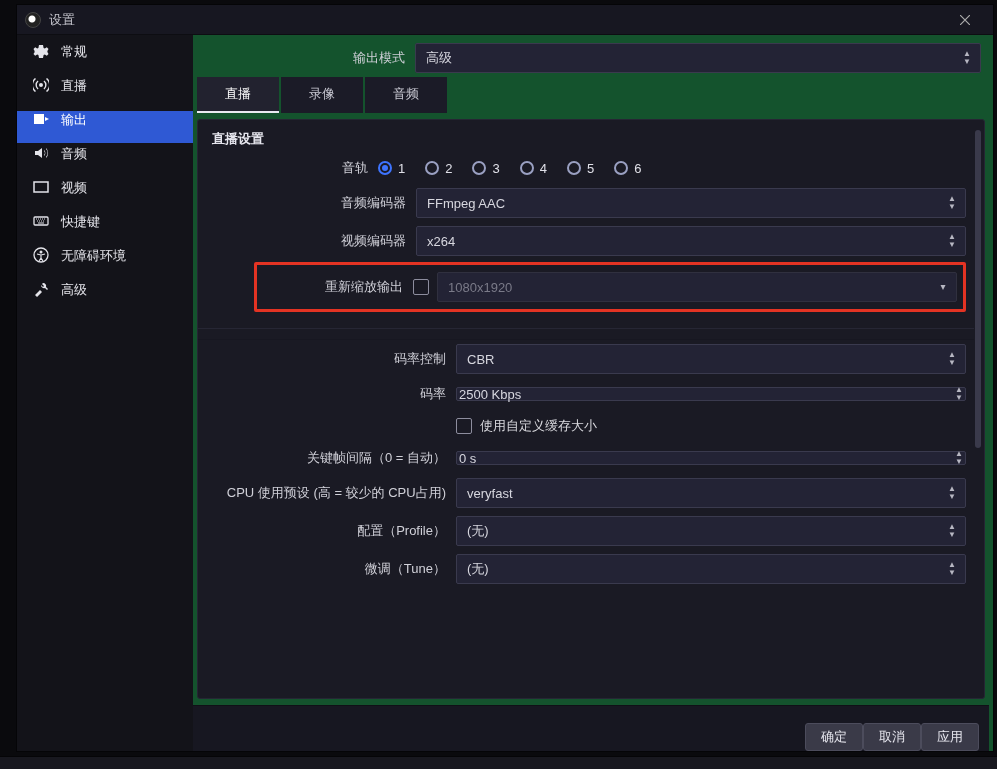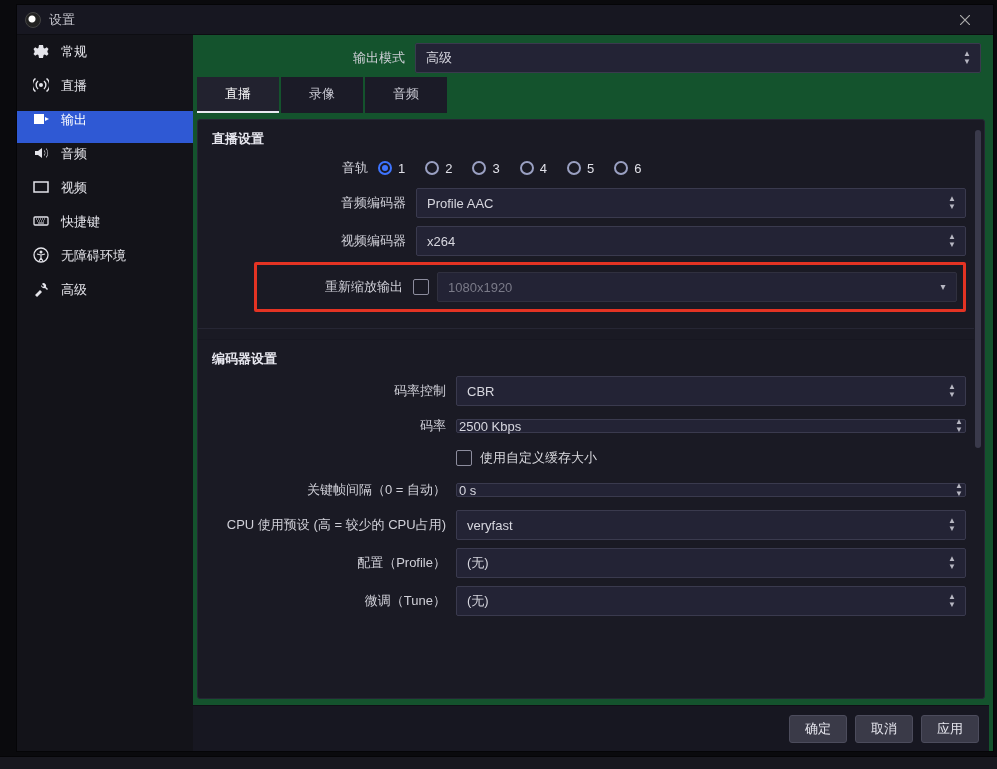--- a/index.html
+++ b/index.html
@@ -183,22 +183,22 @@
   .input.number { justify-content: space-between; }
   .input .spin {
     display:flex;flex-direction:column;font-size:8px;color:#b7b7c2;line-height:8px;gap:2px;
   }
   .encoder-panel {
     margin-top: 10px;
     border-top: 1px solid #171721;
   }
   .footer {
     height: 46px;
-    display:flex;justify-content:flex-end;align-items:center;
-    gap:8px; padding-right:10px;
+    display:flex;justify-content:flex-end;align-items:flex-end;
+    padding-right:10px;
     background:#171721;
     border-top:1px solid #101017;
   }
   .btn {
     min-width:58px;height:28px;
     background:#3a3a48;border:1px solid #4c4c5c;border-radius:3px;
     display:flex;align-items:center;justify-content:center;
     color:#e6e6ee;font-size:13px;
   }
   
@@ -350,21 +350,21 @@
             <div class="radio-item">
                 <span class="radio"></span>
                 <span>6</span>
               </div>
           </div>
         </div>
 
         <div class="row">
           <div class="label">音频编码器</div>
           <div class="select">
-            <span>Profile AAC</span>
+            <span>FFmpeg AAC</span>
             <span class="arrows">▲<br>▼</span>
           </div>
         </div>
 
         <div class="row">
           <div class="label">视频编码器</div>
           <div class="select">
             <span>x264</span>
             <span class="arrows">▲<br>▼</span>
           </div>
@@ -378,21 +378,20 @@
               <span>1080x1920</span>
               <span class="arrows">▾</span>
             </div>
           </div>
         </div>
 
         <div class="section-gap"></div>
         <div class="section-divider"></div>
 
         <div class="encoder-panel">
-          <div class="section-title">编码器设置</div>
 
           <div class="row">
             <div class="label" style="width:258px">码率控制</div>
             <div class="select">
               <span>CBR</span>
               <span class="arrows">▲<br>▼</span>
             </div>
           </div>
 
           <div class="row">

